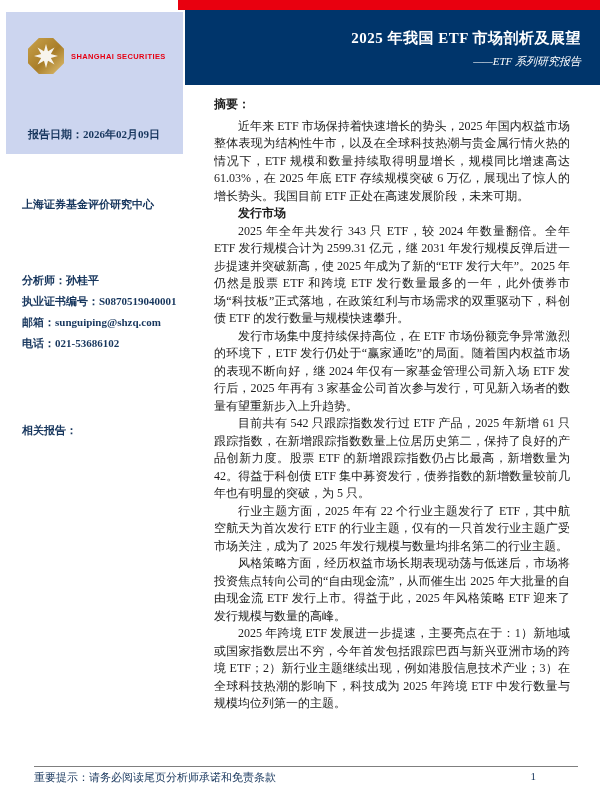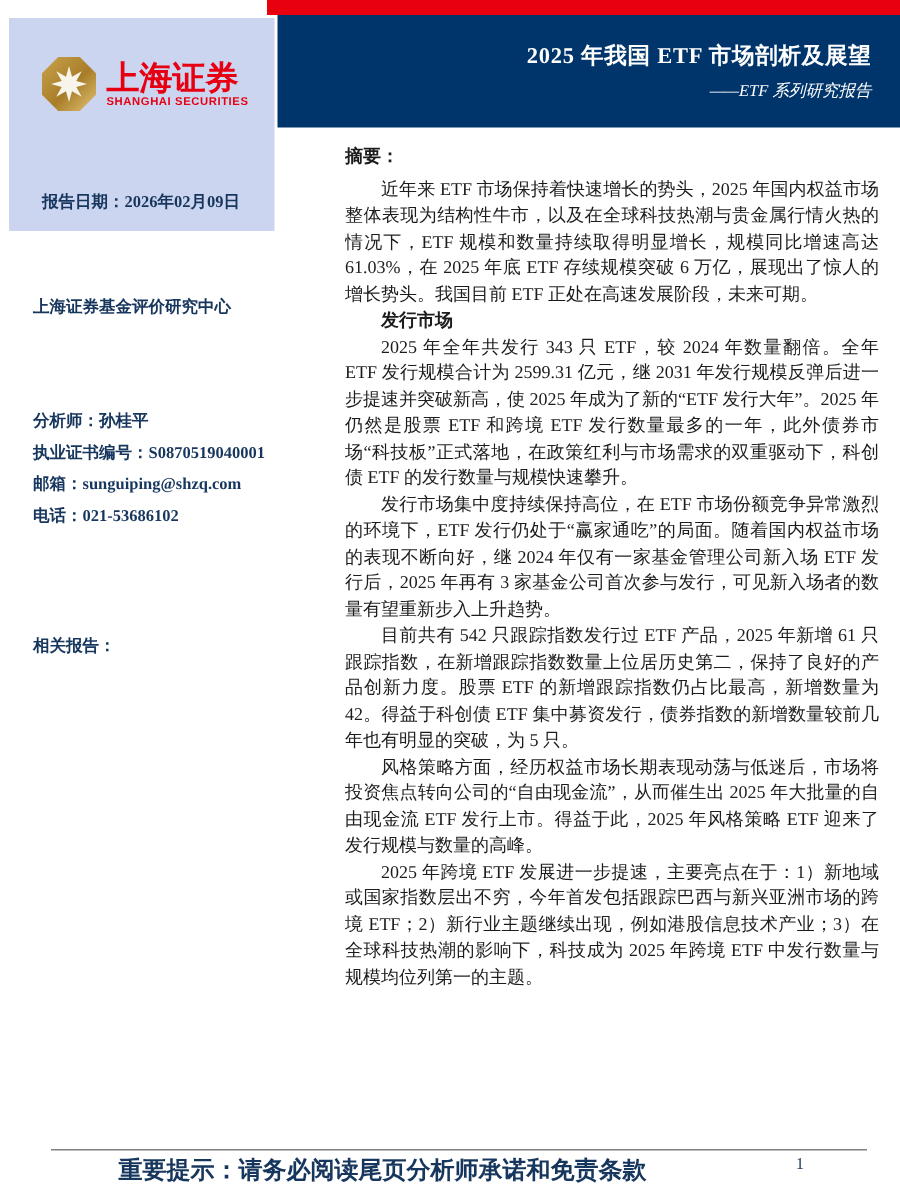--- a/index.html
+++ b/index.html
@@ -53,54 +53,53 @@
   
   .sidebar{position:absolute;left:22px;top:155px;width:175px;color:#17365d;font-weight:bold;font-size:11px;}
   .sb-center{position:absolute;left:0;top:42px;width:190px;}
   .sb-analyst{position:absolute;left:0;top:118px;}
   .sb-license{position:absolute;left:0;top:139px;}
   .sb-email{position:absolute;left:0;top:160px;}
   .sb-phone{position:absolute;left:0;top:181px;text-align:center;}
   .sb-related{position:absolute;left:0;top:243px;margin-top:25px;}
   
   .main{
-    position:absolute;left:230px;top:96px;width:356px;height:656px;
+    position:absolute;left:214px;top:96px;width:356px;height:656px;
     overflow:hidden;color:#1c1c1c;font-size:12px;line-height:17.5px;
     text-align:justify;
   }
   .blk-h-abstract{font-weight:bold;margin-bottom:4px;}
   .blk-h{font-weight:bold;text-indent:2em;}
   .blk-p{text-indent:2em;}
   
   .footer{
     position:absolute;left:34px;right:22px;top:766px;
     border-top:1.5px solid #7f7f7f;
     display:flex;justify-content:space-between;align-items:flex-start;
     padding-top:3px;
   }
-  .footer-notice{color:#17365d;font-weight:bold;font-size:16px;margin-left:45px;}
+  .footer-notice{color:#17365d;font-weight:normal;font-size:11px;}
   .footer-page{color:#17365d;font-size:11px;padding-right:42px;}
 </style>
 </head>
 <body>
 
 <div class="top-red-bar"></div>
 
 <div class="header-navy">
   <div class="header-title">2025 年我国 ETF 市场剖析及展望</div>
   <div class="header-subtitle">——ETF 系列研究报告</div>
 </div>
 
 <div class="logo-box">
   <div class="logo-row">
     <div class="logo-octagon">
       <div class="logo-star"></div>
     </div>
     <div class="logo-text">
-      <div class="logo-cn">上海证券</div>
       <div class="logo-en">SHANGHAI SECURITIES</div>
     </div>
   </div>
   <div class="report-date">报告日期：2026年02月09日</div>
 </div>
 
 <div class="sidebar">
   <div class="sb-center">上海证券基金评价研究中心</div>
   <div class="sb-analyst">分析师：孙桂平</div>
   <div class="sb-license">执业证书编号：S0870519040001</div>
@@ -109,20 +108,21 @@
   <div class="sb-related">相关报告：</div>
 </div>
 
 <div class="main">
   <div class="blk-h-abstract">摘要：</div>
   <div class="blk-p">近年来 ETF 市场保持着快速增长的势头，2025 年国内权益市场整体表现为结构性牛市，以及在全球科技热潮与贵金属行情火热的情况下，ETF 规模和数量持续取得明显增长，规模同比增速高达 61.03%，在 2025 年底 ETF 存续规模突破 6 万亿，展现出了惊人的增长势头。我国目前 ETF 正处在高速发展阶段，未来可期。</div>
   <div class="blk-h">发行市场</div>
   <div class="blk-p">2025 年全年共发行 343 只 ETF，较 2024 年数量翻倍。全年 ETF 发行规模合计为 2599.31 亿元，继 2031 年发行规模反弹后进一步提速并突破新高，使 2025 年成为了新的“ETF 发行大年”。2025 年仍然是股票 ETF 和跨境 ETF 发行数量最多的一年，此外债券市场“科技板”正式落地，在政策红利与市场需求的双重驱动下，科创债 ETF 的发行数量与规模快速攀升。</div>
   <div class="blk-p">发行市场集中度持续保持高位，在 ETF 市场份额竞争异常激烈的环境下，ETF 发行仍处于“赢家通吃”的局面。随着国内权益市场的表现不断向好，继 2024 年仅有一家基金管理公司新入场 ETF 发行后，2025 年再有 3 家基金公司首次参与发行，可见新入场者的数量有望重新步入上升趋势。</div>
   <div class="blk-p">目前共有 542 只跟踪指数发行过 ETF 产品，2025 年新增 61 只跟踪指数，在新增跟踪指数数量上位居历史第二，保持了良好的产品创新力度。股票 ETF 的新增跟踪指数仍占比最高，新增数量为 42。得益于科创债 ETF 集中募资发行，债券指数的新增数量较前几年也有明显的突破，为 5 只。</div>
+  <div class="blk-p">行业主题方面，2025 年有 22 个行业主题发行了 ETF，其中航空航天为首次发行 ETF 的行业主题，仅有的一只首发行业主题广受市场关注，成为了 2025 年发行规模与数量均排名第二的行业主题。</div>
   <div class="blk-p">风格策略方面，经历权益市场长期表现动荡与低迷后，市场将投资焦点转向公司的“自由现金流”，从而催生出 2025 年大批量的自由现金流 ETF 发行上市。得益于此，2025 年风格策略 ETF 迎来了发行规模与数量的高峰。</div>
   <div class="blk-p">2025 年跨境 ETF 发展进一步提速，主要亮点在于：1）新地域或国家指数层出不穷，今年首发包括跟踪巴西与新兴亚洲市场的跨境 ETF；2）新行业主题继续出现，例如港股信息技术产业；3）在全球科技热潮的影响下，科技成为 2025 年跨境 ETF 中发行数量与规模均位列第一的主题。</div>
 
 </div>
 
 <div class="footer">
   <div class="footer-notice">重要提示：请务必阅读尾页分析师承诺和免责条款</div>
   <div class="footer-page">1</div>
 </div>
 

